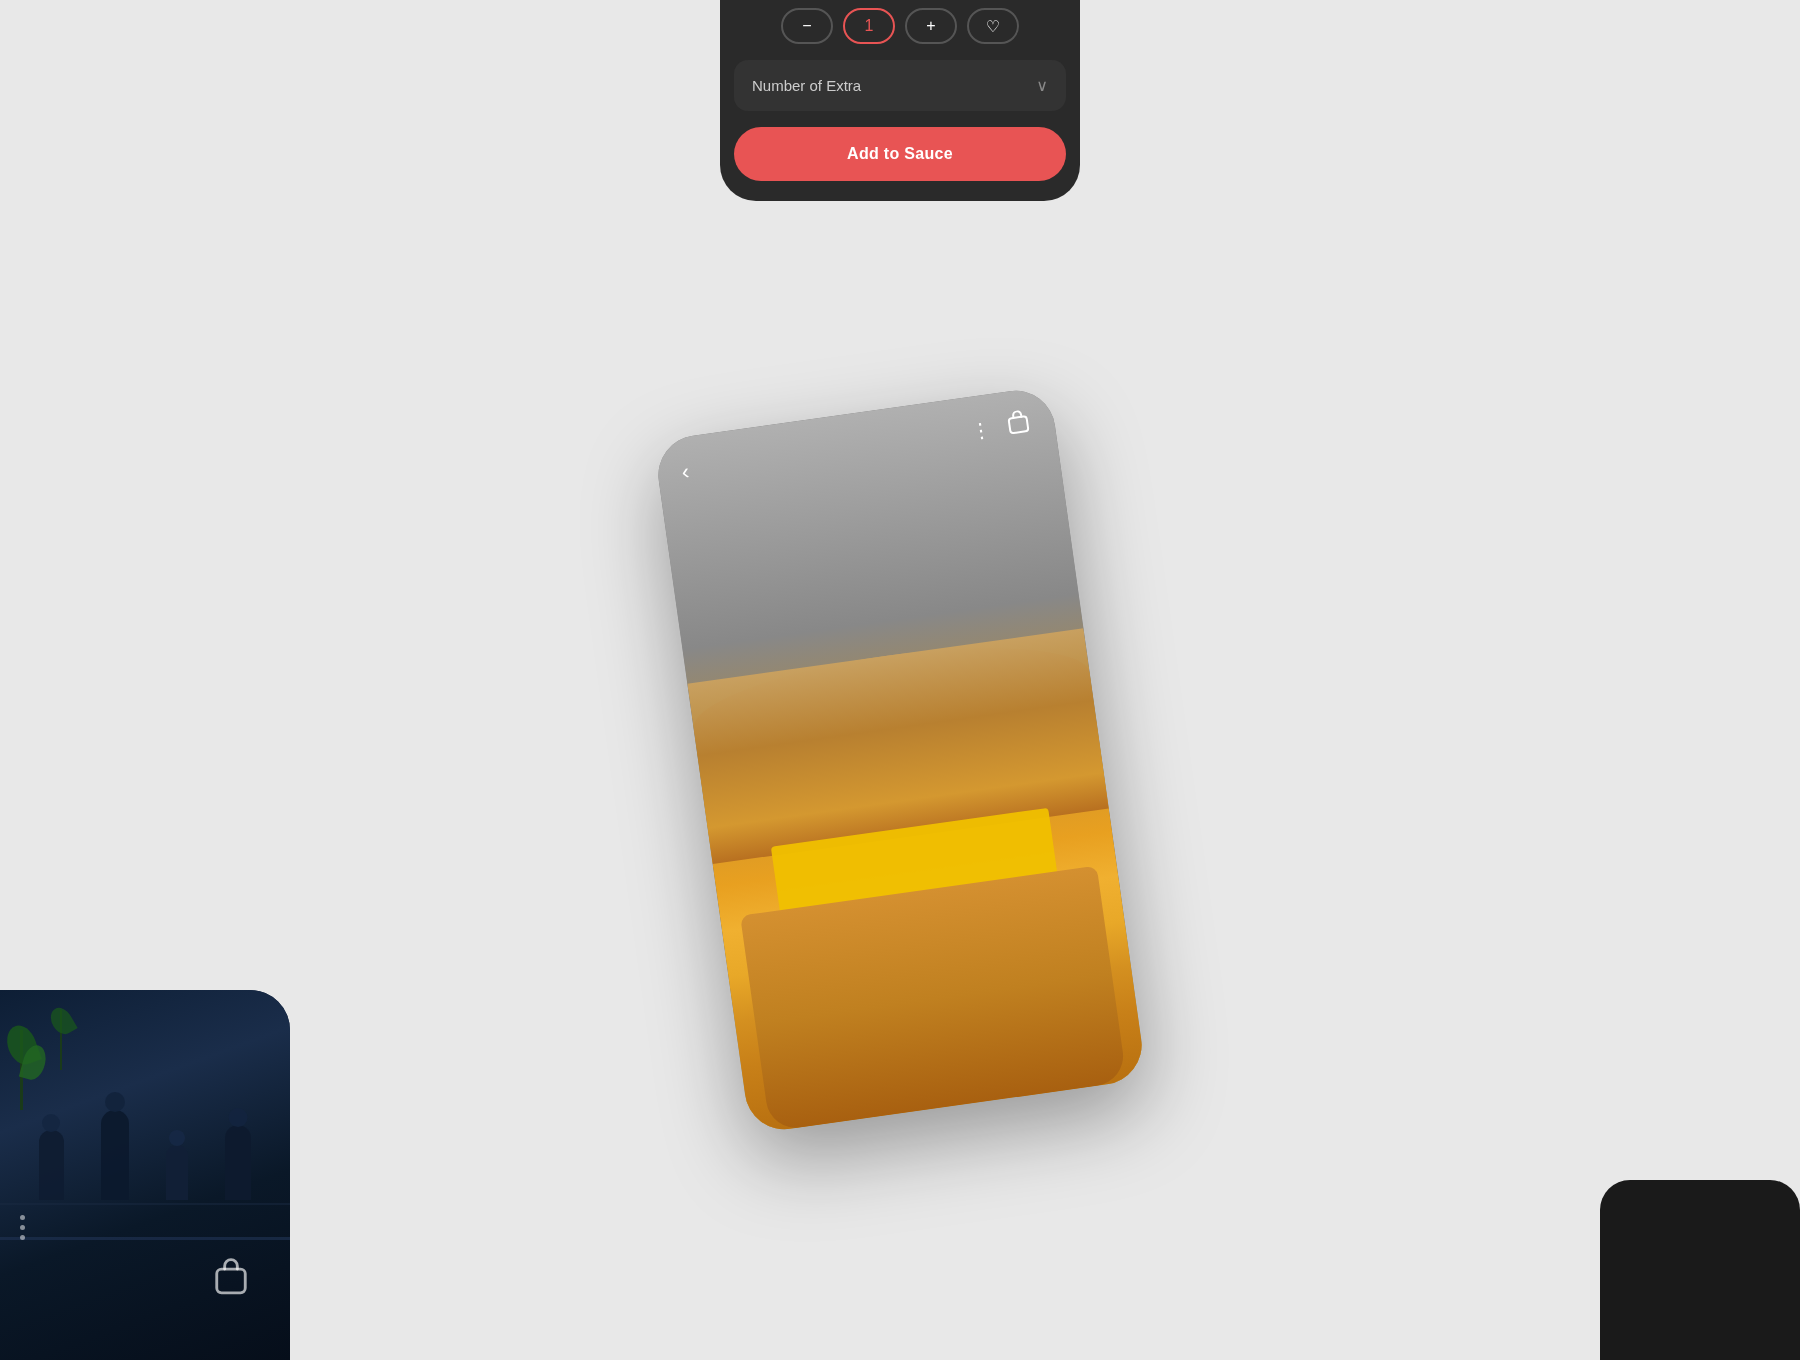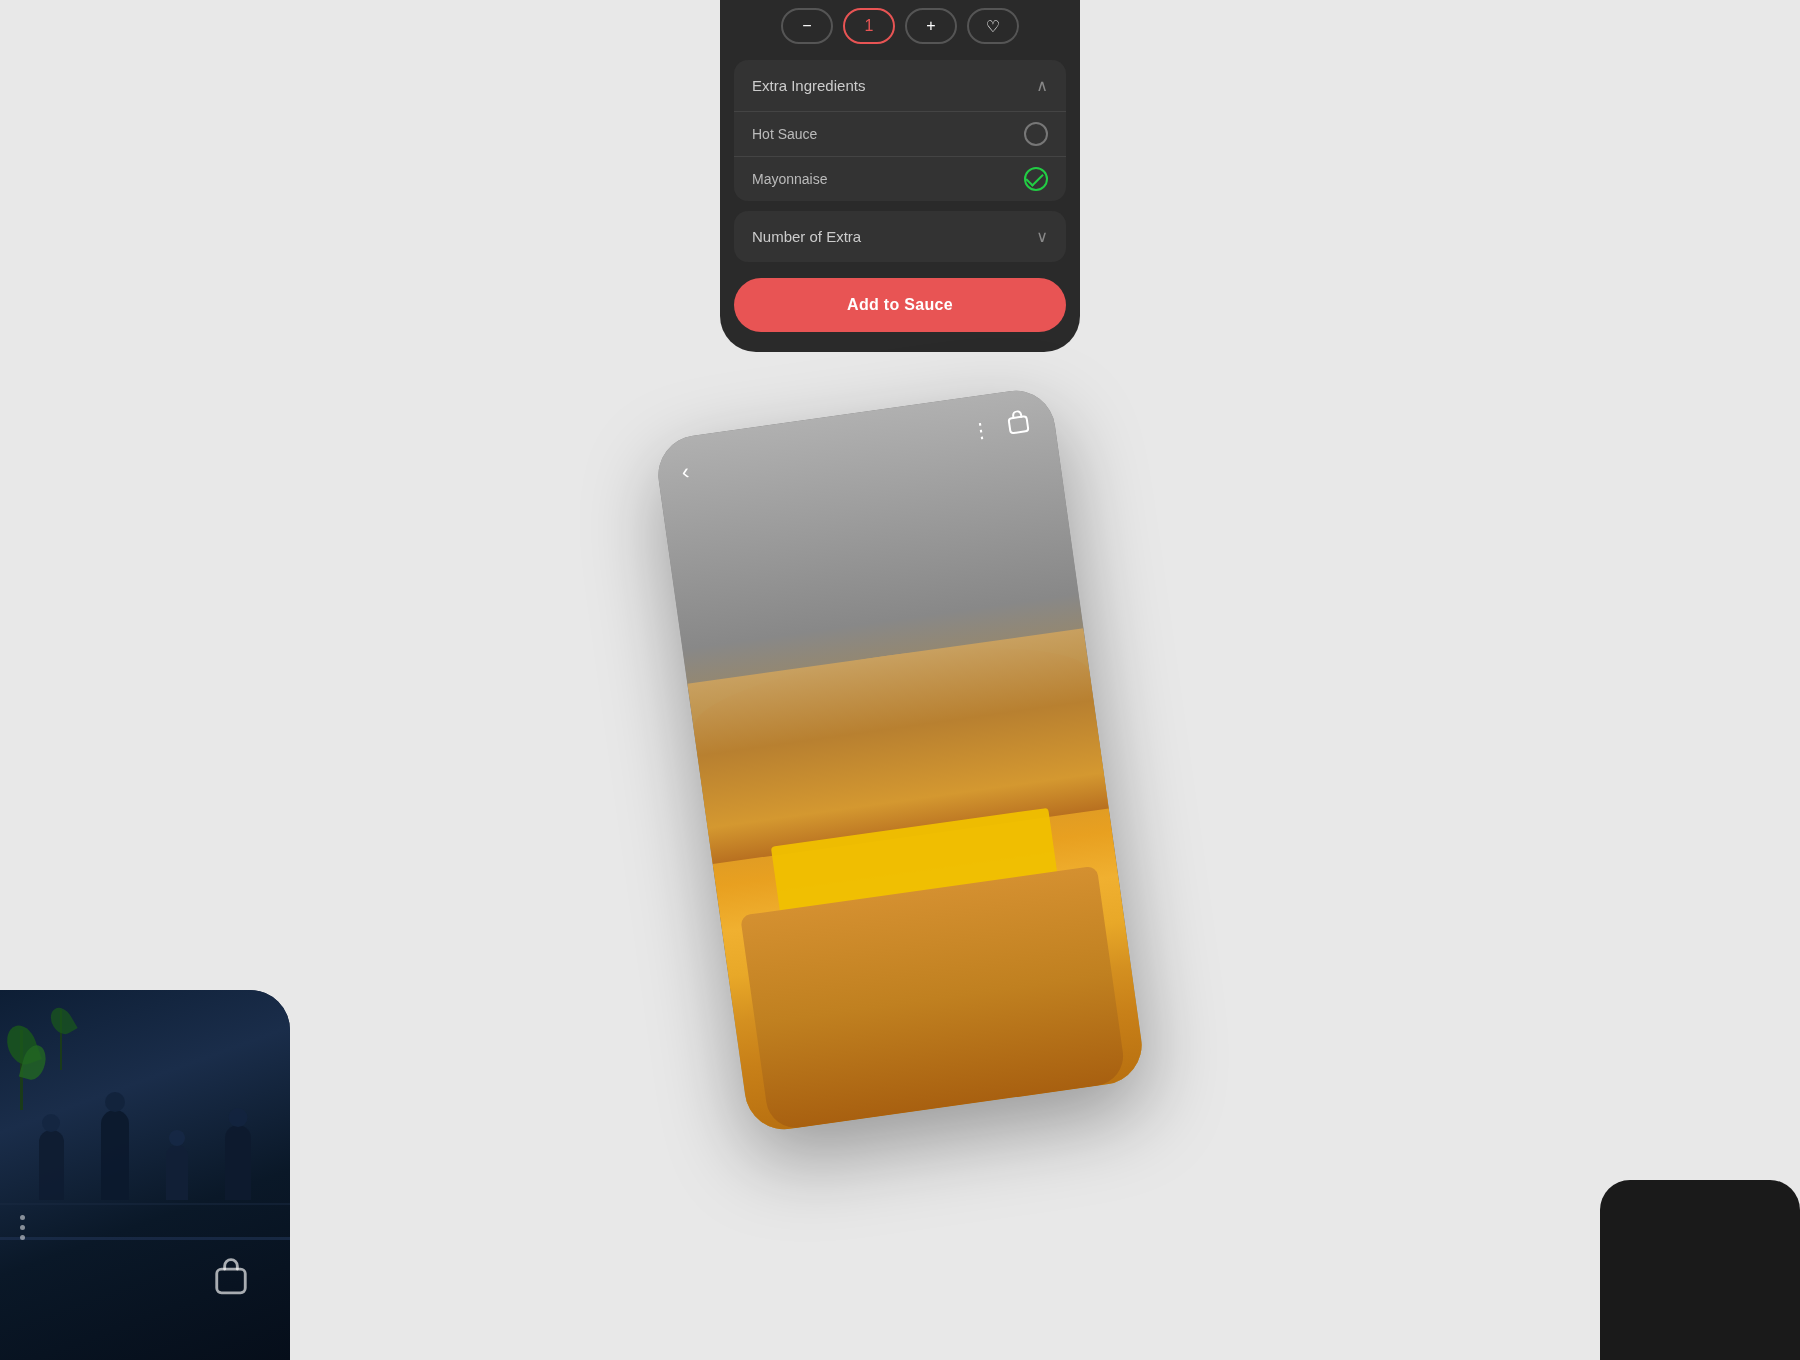--- a/index.html
+++ b/index.html
@@ -287,36 +287,20 @@
 <div class="phone-card-top">
   
   <div class="quantity-row">
     <button class="qty-btn">−</button>
     <button class="qty-btn active">1</button>
     <button class="qty-btn">+</button>
     <button class="qty-btn">♡</button>
   </div>
 
   
-  <div class="section-block">
-    <div class="section-header">
-      <span class="section-title">Extra Ingredients</span>
-      <span class="chevron-icon">∧</span>
-    </div>
-
-    <div class="ingredient-row">
-      <span class="ingredient-label">Hot Sauce</span>
-      <div class="radio-unchecked"></div>
-    </div>
-
-    <div class="ingredient-row">
-      <span class="ingredient-label">Mayonnaise</span>
-      <div class="radio-checked"></div>
-    </div>
-  </div>
 
   
   <div class="section-block">
     <div class="section-header">
       <span class="section-title">Number of Extra</span>
       <span class="chevron-icon">∨</span>
     </div>
   </div>
 
   

